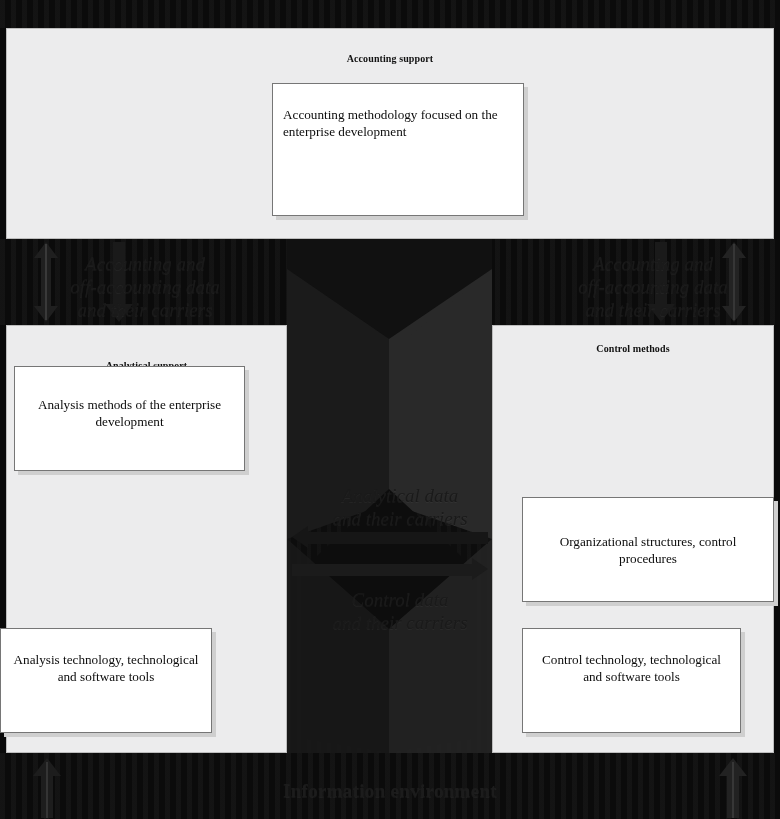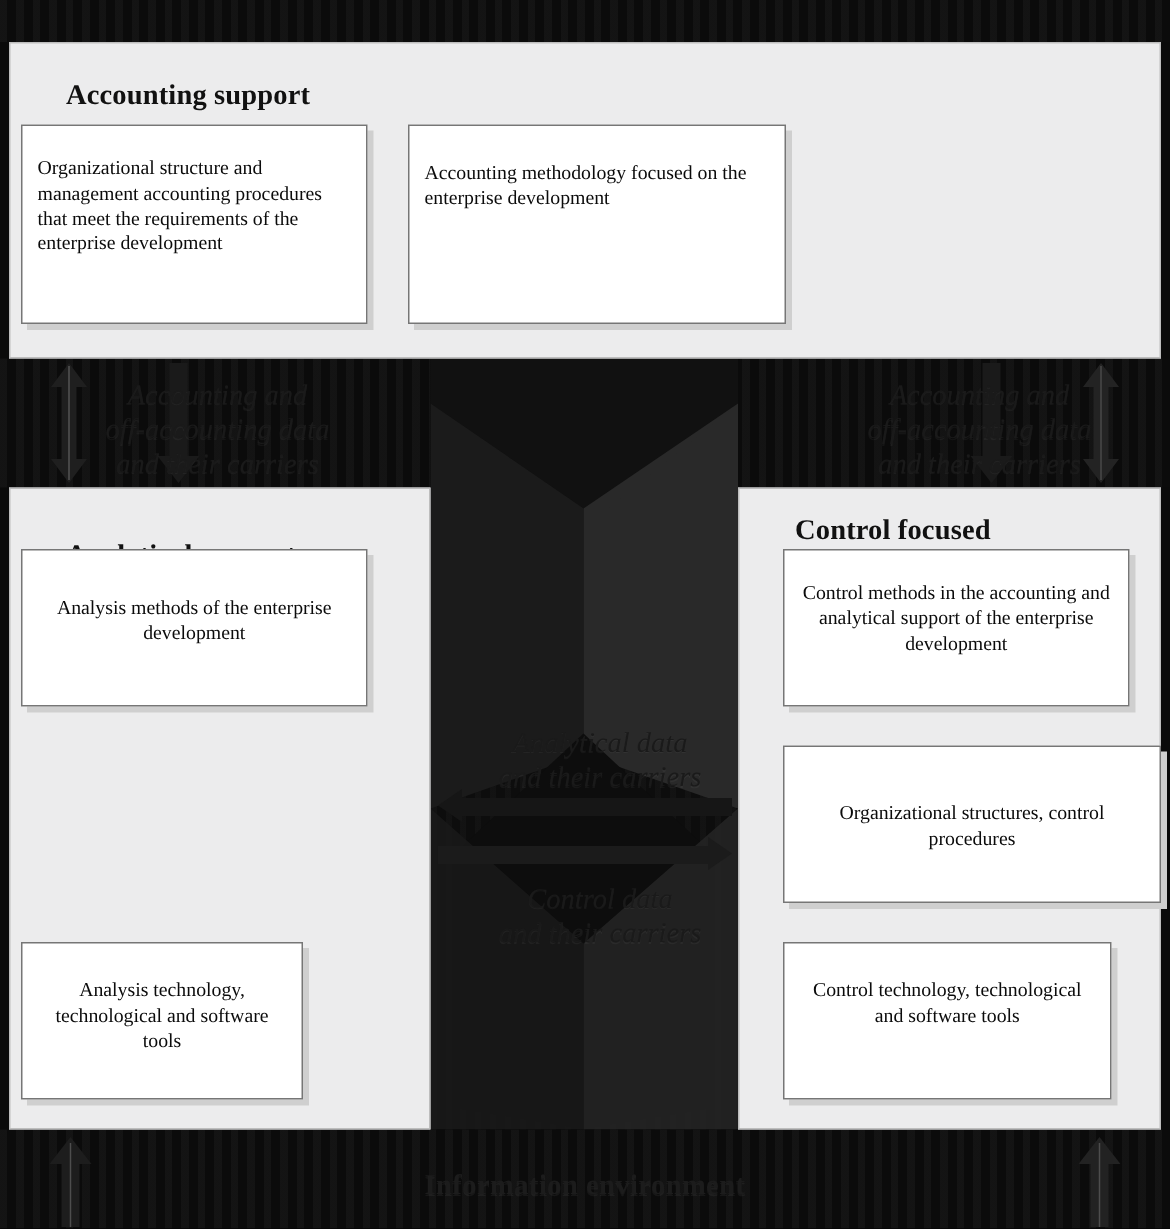--- a/index.html
+++ b/index.html
@@ -60,26 +60,25 @@
     border: 1px solid #bdbdbd;
     box-sizing: border-box;
   }
   #panel-accounting { left:6px;  top:28px;  width:768px; height:211px; }
   #panel-analytical { left:6px;  top:325px; width:281px; height:428px; }
   #panel-control    { left:492px;top:325px; width:282px; height:428px; }
 
   .panel-title {
     position: absolute;
     left: 0; right: 0;
-    text-align: left;
+    text-align: center;
     font-weight: bold;
-    font-size: 19px;
+    font-size: 10px;
     color: #111;
     letter-spacing: 0.1px;
-    padding-left: 37px;
   }
   #panel-accounting .panel-title { top: 24px; }
   #panel-analytical .panel-title { top: 34px; }
   #panel-control    .panel-title { top: 17px; }
 
   
   .box {
     position: absolute;
     background: #ffffff;
     border: 1px solid #767676;
@@ -102,21 +101,21 @@
   #box-acc-1 { left:14px;  top:83px; width:231px; height:133px; }
   #box-acc-2 { left:272px; top:83px; width:252px; height:133px; }
   #box-acc-3 { left:531px; top:83px; width:231px; height:133px; }
   #box-acc-1 .box-text { top: 20px; }
   #box-acc-2 .box-text { top: 23px; }
   #box-acc-3 .box-text { top: 20px; }
 
   
   #box-ana-1 { left:14px; top:366px; width:231px; height:105px; }
   #box-ana-2 { left:14px; top:497px; width:231px; height:105px; }
-  #box-ana-3 { left:14px; top:628px; width:188px; height:105px;padding-left:25px; }
+  #box-ana-3 { left:0; top:628px; width:212px; height:105px;padding-left:25px; }
   #box-ana-1 .box-text { top: 30px; }
   #box-ana-2 .box-text { top: 23px; }
   #box-ana-3 .box-text { top: 23px; }
 
   
   #box-ctl-1 { left:522px; top:366px; width:231px; height:105px; }
   #box-ctl-2 { left:522px; top:497px; width:252px; height:105px; }
   #box-ctl-3 { left:522px; top:628px; width:219px; height:105px; }
   #box-ctl-1 .box-text { top: 20px; }
   #box-ctl-2 .box-text { top: 36px; }
@@ -238,45 +237,39 @@
     <svg width="30" height="60" viewBox="0 0 30 60">
       <polygon points="15,0 29,18 21,18 21,60 9,60 9,18 1,18" fill="#222222"></polygon>
       <line x1="15" y1="4" x2="15" y2="60" stroke="#4d4d4d" stroke-width="1"></line>
     </svg>
   </div>
 
   <div class="panel" id="panel-accounting">
     <div class="panel-title">Accounting support</div>
   </div>
 
-  <div class="box" id="box-acc-1">
-    <div class="box-text">Organizational structure and management accounting procedures that meet the requirements of the enterprise development</div>
-  </div>
   <div class="box" id="box-acc-2">
     <div class="box-text">Accounting methodology focused on the enterprise development</div>
   </div>
 
   <div class="panel" id="panel-analytical">
     <div class="panel-title">Analytical support</div>
   </div>
 
   <div class="box" id="box-ana-1">
     <div class="box-text center">Analysis methods of the enterprise development</div>
   </div>
   <div class="box" id="box-ana-3">
     <div class="box-text center">Analysis technology, technological and software tools</div>
   </div>
 
   <div class="panel" id="panel-control">
-    <div class="panel-title">Control focused</div>
-  </div>
-
-  <div class="box" id="box-ctl-1">
-    <div class="box-text center">Control methods in the accounting and analytical support of the enterprise development</div>
-  </div>
+    <div class="panel-title">Control methods</div>
+  </div>
+
   <div class="box" id="box-ctl-2">
     <div class="box-text center">Organizational structures, control procedures</div>
   </div>
   <div class="box" id="box-ctl-3">
     <div class="box-text center">Control technology, technological and software tools</div>
   </div>
 
   <div class="flow-label" id="label-flow-left">Accounting and
 off-accounting data
 and their carriers</div>

